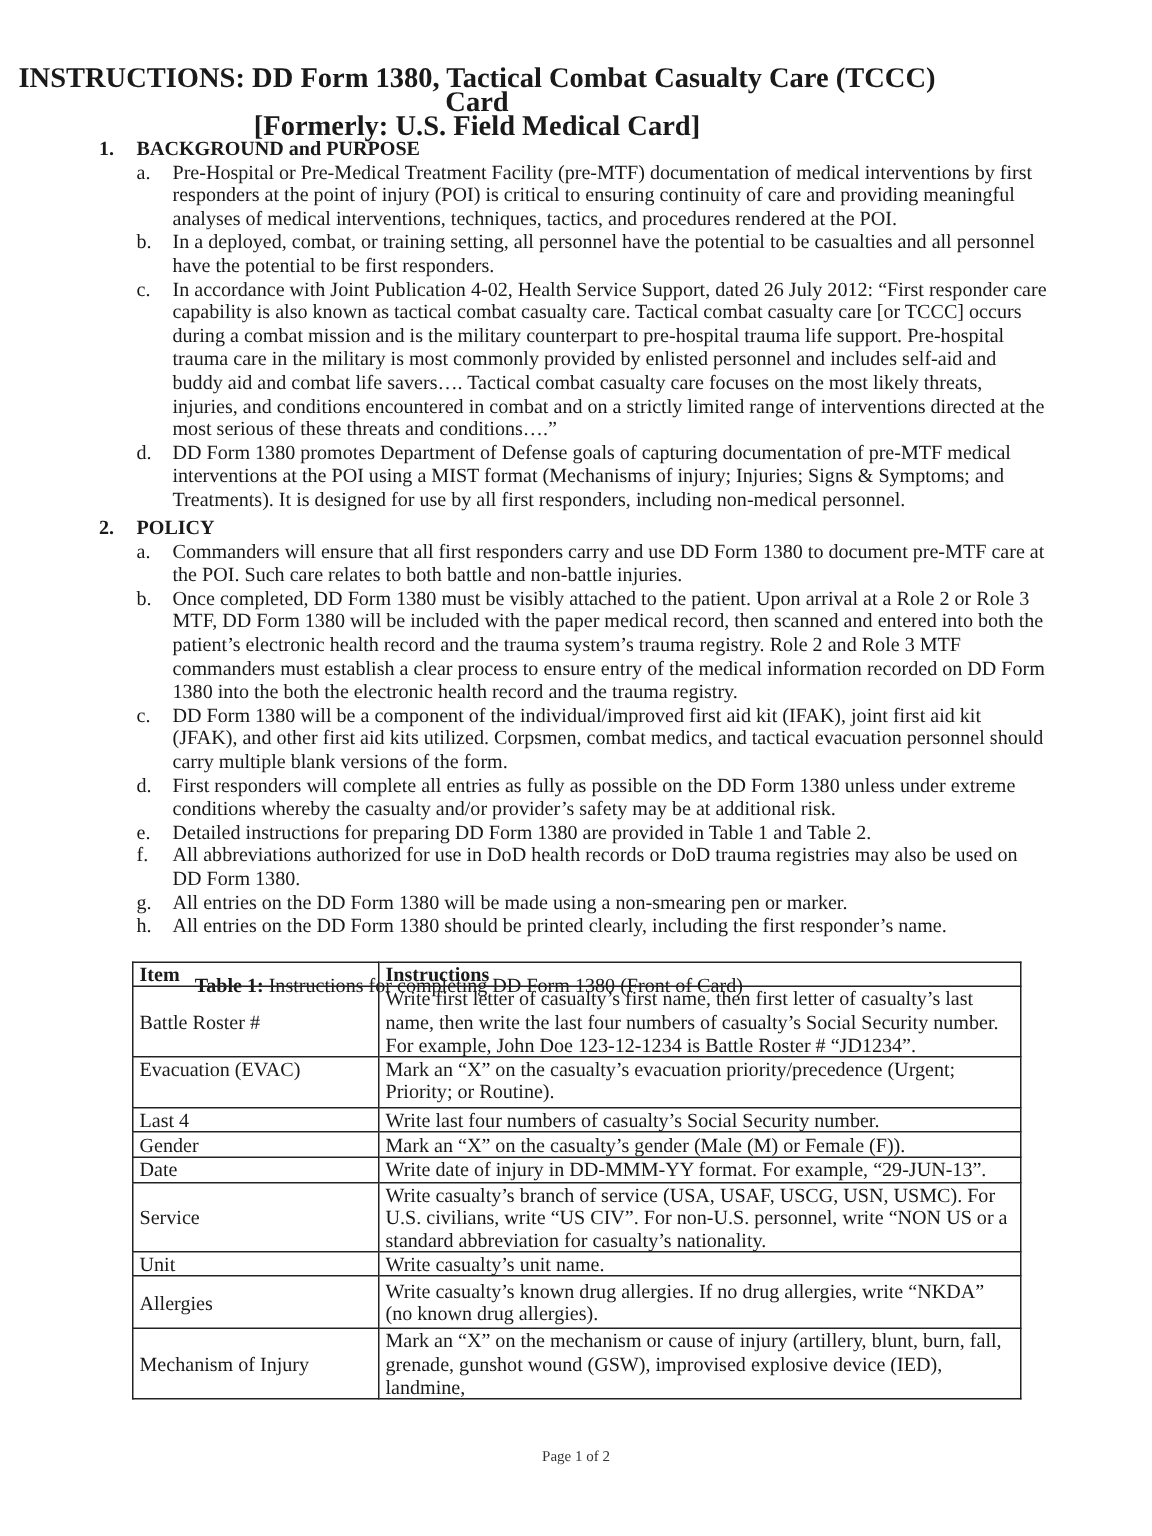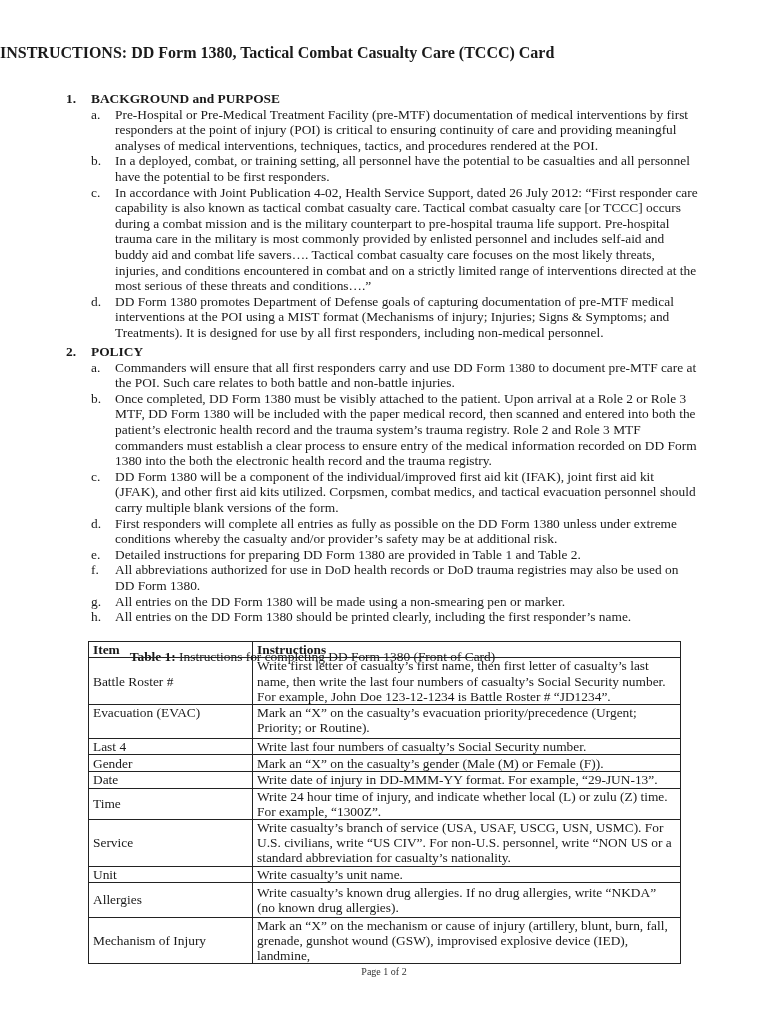--- a/index.html
+++ b/index.html
@@ -4,21 +4,21 @@
 <style>
   html, body { margin: 0; padding: 0; background: #ffffff; }
   body {
     width: 768px; height: 1024px; position: relative; overflow: hidden;
     font-family: "Liberation Serif", "DejaVu Serif", serif;
     color: #1a1a1a; font-size: 13.4px; line-height: 15.6px;
   }
   .page { position: absolute; left: 0; top: 0; width: 768px; height: 1024px; }
   .title {
     position: absolute; left: 0; width: 636px; top: 45px;
-    font-weight: bold; font-size: 16px; line-height: 16px;
+    text-align: center; font-weight: bold; font-size: 19px; line-height: 16px;
   }
   .section { position: absolute; left: 66px; width: 640px; }
   .sec-head { font-weight: bold; display: flex; font-size: 13.4px; }
   .sec-num { width: 25px; }
   .items { margin: 0; padding: 0; list-style: none; }
   .item { display: flex; }
   .item-letter { width: 24px; flex: 0 0 24px; padding-left: 25px; box-sizing: content-box; }
   .item-text { flex: 1; padding-right: 6px; }
   .caption {
     position: absolute; left: 0; width: 625px; top: 625px; text-align: center; margin-top: 24px;
@@ -39,20 +39,21 @@
     text-align: center; font-size: 10px; color: #333;
   }
 </style>
 </head>
 <body>
 
 <div class="page">
 
   <div class="title">
     <div>INSTRUCTIONS: DD Form 1380, Tactical Combat Casualty Care (TCCC) Card</div>
+    <div>[Formerly: U.S. Field Medical Card]</div>
   </div>
 
   <div class="section" style="top:91px;">
     <div class="sec-head">
       <span class="sec-num">1.</span>
       <span>BACKGROUND and PURPOSE</span>
     </div>
     <div class="items">
       <div class="item">
         <span class="item-letter">a.</span>
@@ -143,24 +144,20 @@
         <td>Write last four numbers of casualty’s Social Security number.</td>
       </tr>
       <tr style="height:17px">
         <td>Gender</td>
         <td>Mark an “X” on the casualty’s gender (Male (M) or Female (F)).</td>
       </tr>
       <tr style="height:16px">
         <td>Date</td>
         <td>Write date of injury in DD-MMM-YY format. For example, “29-JUN-13”.</td>
       </tr>
-      <tr style="height:23px">
-        <td>Time</td>
-        <td>Write 24 hour time of injury, and indicate whether local (L) or zulu (Z) time. For example, “1300Z”.</td>
-      </tr>
       <tr style="height:46px">
         <td>Service</td>
         <td>Write casualty’s branch of service (USA, USAF, USCG, USN, USMC). For U.S. civilians, write “US CIV”. For non-U.S. personnel, write “NON US or a standard abbreviation for casualty’s nationality.</td>
       </tr>
       <tr style="height:15px">
         <td>Unit</td>
         <td>Write casualty’s unit name.</td>
       </tr>
       <tr style="height:35px">
         <td>Allergies</td>

